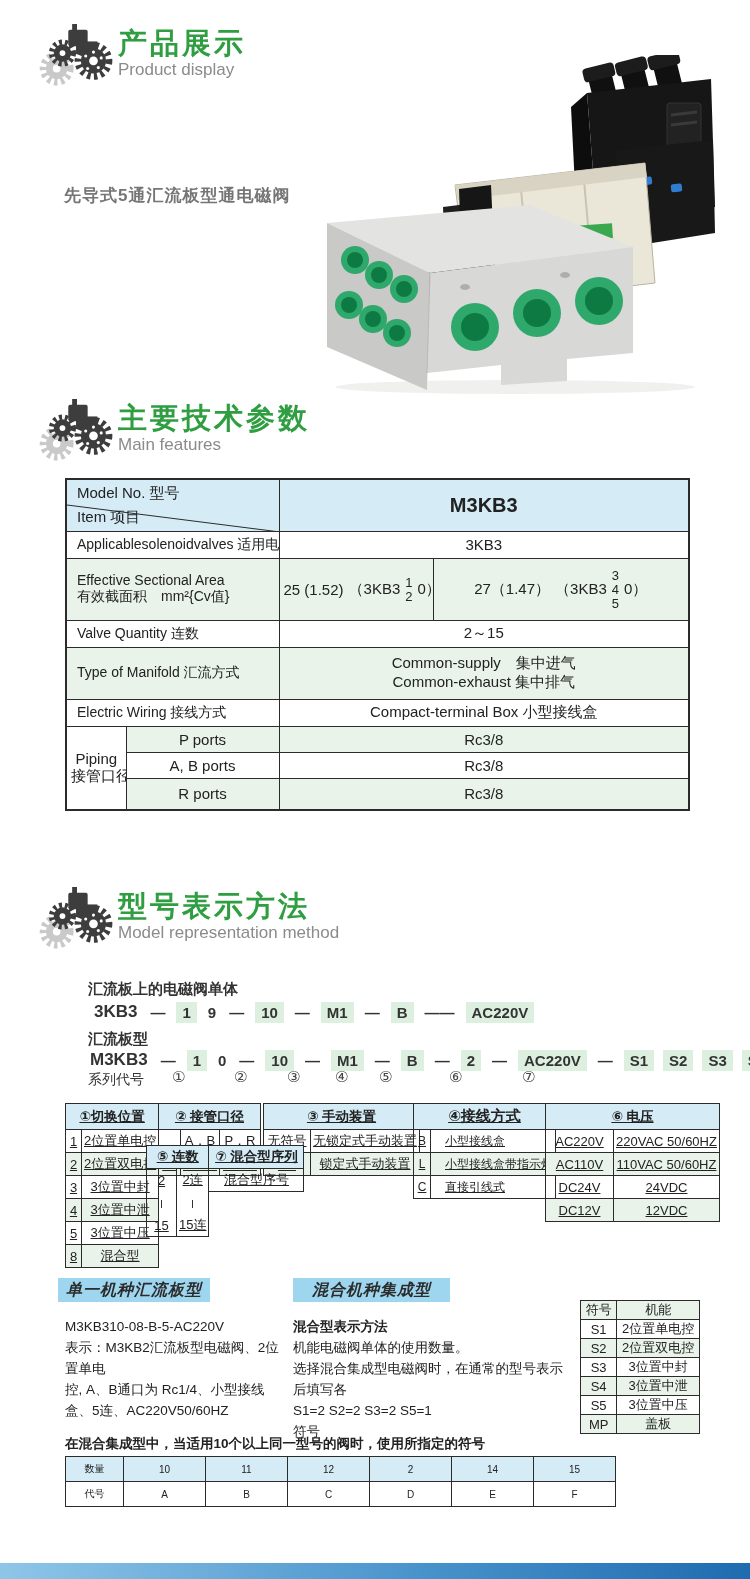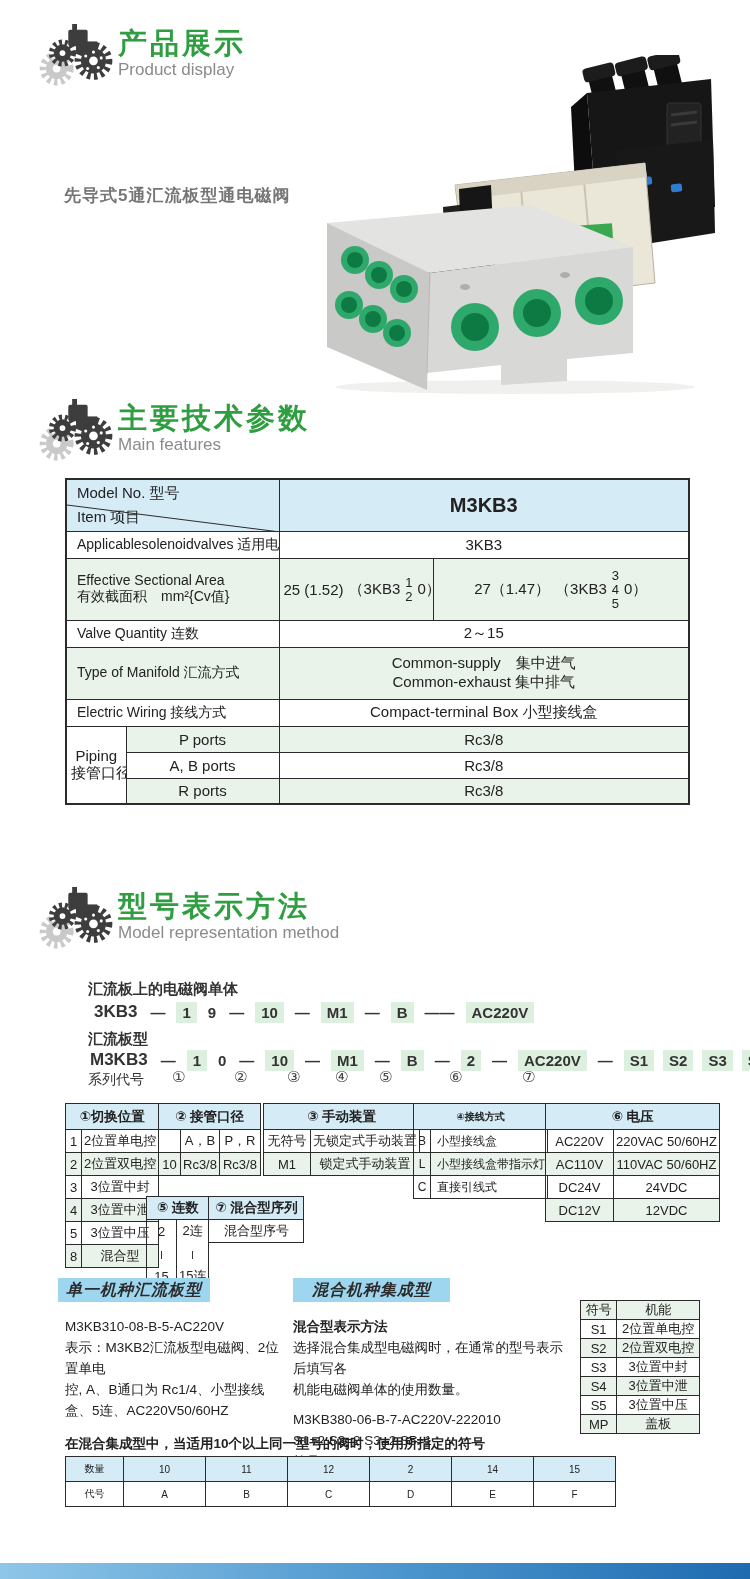--- a/index.html
+++ b/index.html
@@ -35,25 +35,25 @@
   .mlabel{position:absolute;left:88px;font-size:15px;font-weight:bold;color:#333;}
   .mline{position:absolute;display:flex;align-items:center;font-size:15px;font-weight:bold;color:#333;}
   .mline span{margin-right:9px;padding:2px 2px;}
   .mline span.hl{background:#ddefdf;padding:2px 6px;}
   .mline span.mcode{font-size:17px;}
   .circle{position:absolute;top:1068px;font-size:15px;color:#444;}
   .series{position:absolute;left:88px;top:1071px;font-size:14px;color:#333;}
 
   
   .ct{position:absolute;font-size:13px;}
-  .ct td{height:22px;text-align:center;padding:0 2px;}
+  .ct td{height:22px;text-align:center;padding:0 2px;text-decoration:underline;}
   .ct .hd{height:25px;font-weight:bold;font-size:13.5px;}
   .t4 td{font-size:12px;}
-  .t4 .hd{font-size:10px;}
-  .ct .left{text-align:left;padding-left:6px;}
+  .t4 .hd{font-size:15px;}
+  .ct .left{text-align:left;padding-left:14px;}
   .nb{border:none !important;background:#fff;}
   .nv{border-top:none !important;border-bottom:none !important;}
   .nt{border-top:none !important;}
   .vbar{display:inline-block;width:0;height:8px;border-left:1.5px solid #333;vertical-align:middle;}
 
   
   .bluebar{position:absolute;top:1278px;height:24px;background:#9fd6ef;color:#2b2b2b;font-size:16px;font-weight:bold;display:flex;align-items:center;justify-content:center;letter-spacing:1px;font-style:italic;}
   .tblock{position:absolute;font-size:13.5px;color:#222;line-height:21px;}
   .tblock .gap{margin-top:9px;}
   .symtab{position:absolute;left:580px;top:1300px;width:120px;font-size:13px;}
@@ -270,21 +270,21 @@
         <div>Piping</div>
         <div>接管口径</div>
       </td>
       <td class="center">P  ports</td>
       <td colspan="2" class="center">Rc3/8</td>
     </tr>
     <tr style="height:26px">
       <td class="center">A, B  ports</td>
       <td colspan="2" class="center">Rc3/8</td>
     </tr>
-    <tr class="green" style="height:26px">
+    <tr class="green" style="height:32px">
       <td class="center">R  ports</td>
       <td colspan="2" class="center">Rc3/8</td>
     </tr>
   </tbody>
     </table>
 
   <svg class="tractor" style="left:33px;top:887px">
       <use href="#tractor-sym"></use>
     </svg>
   <div class="sec" style="left:118px;top:891px">
@@ -462,21 +462,21 @@
           <td>DC24V</td>
           <td>24VDC</td>
         </tr>
     <tr class="green">
           <td>DC12V</td>
           <td>12VDC</td>
         </tr>
   </tbody>
     </table>
 
-  <table class="ct" style="left:146px;top:1196px">
+  <table class="ct" style="left:146px;top:1145px">
     <colgroup>
         <col style="width:30px">
         <col style="width:32px">
         <col style="width:95px">
       </colgroup>
     <tbody>
         <tr>
           <td colspan="2" class="hd blue" style="height:22px">⑤ 连数</td>
           <td class="hd blue" style="height:22px">⑦ 混合型序列</td>
         </tr>
@@ -503,23 +503,22 @@
 
   <div class="tblock" style="left:65px;top:1316px;width:225px">
     <div>M3KB310-08-B-5-AC220V</div>
     <div>表示：M3KB2汇流板型电磁阀、2位置单电</div>
     <div>控, A、B通口为 Rc1/4、小型接线</div>
     <div>盒、5连、AC220V50/60HZ</div>
   </div>
 
   <div class="tblock" style="left:293px;top:1316px;width:270px">
     <div style="font-weight:bold">混合型表示方法</div>
+    <div>机能电磁阀单体的使用数量。</div>
     <div>选择混合集成型电磁阀时，在通常的型号表示后填写各</div>
-    <div>机能电磁阀单体的使用数量。</div>
-    <div class="gap">M3KB380-06-B-7-AC220V-222010</div>
     <div>S1=2  S2=2  S3=2  S5=1</div>
     <div>符号</div>
   </div>
 
   <table class="symtab">
     <colgroup>
         <col style="width:36px">
         <col style="width:82px">
       </colgroup>
     <tbody>

